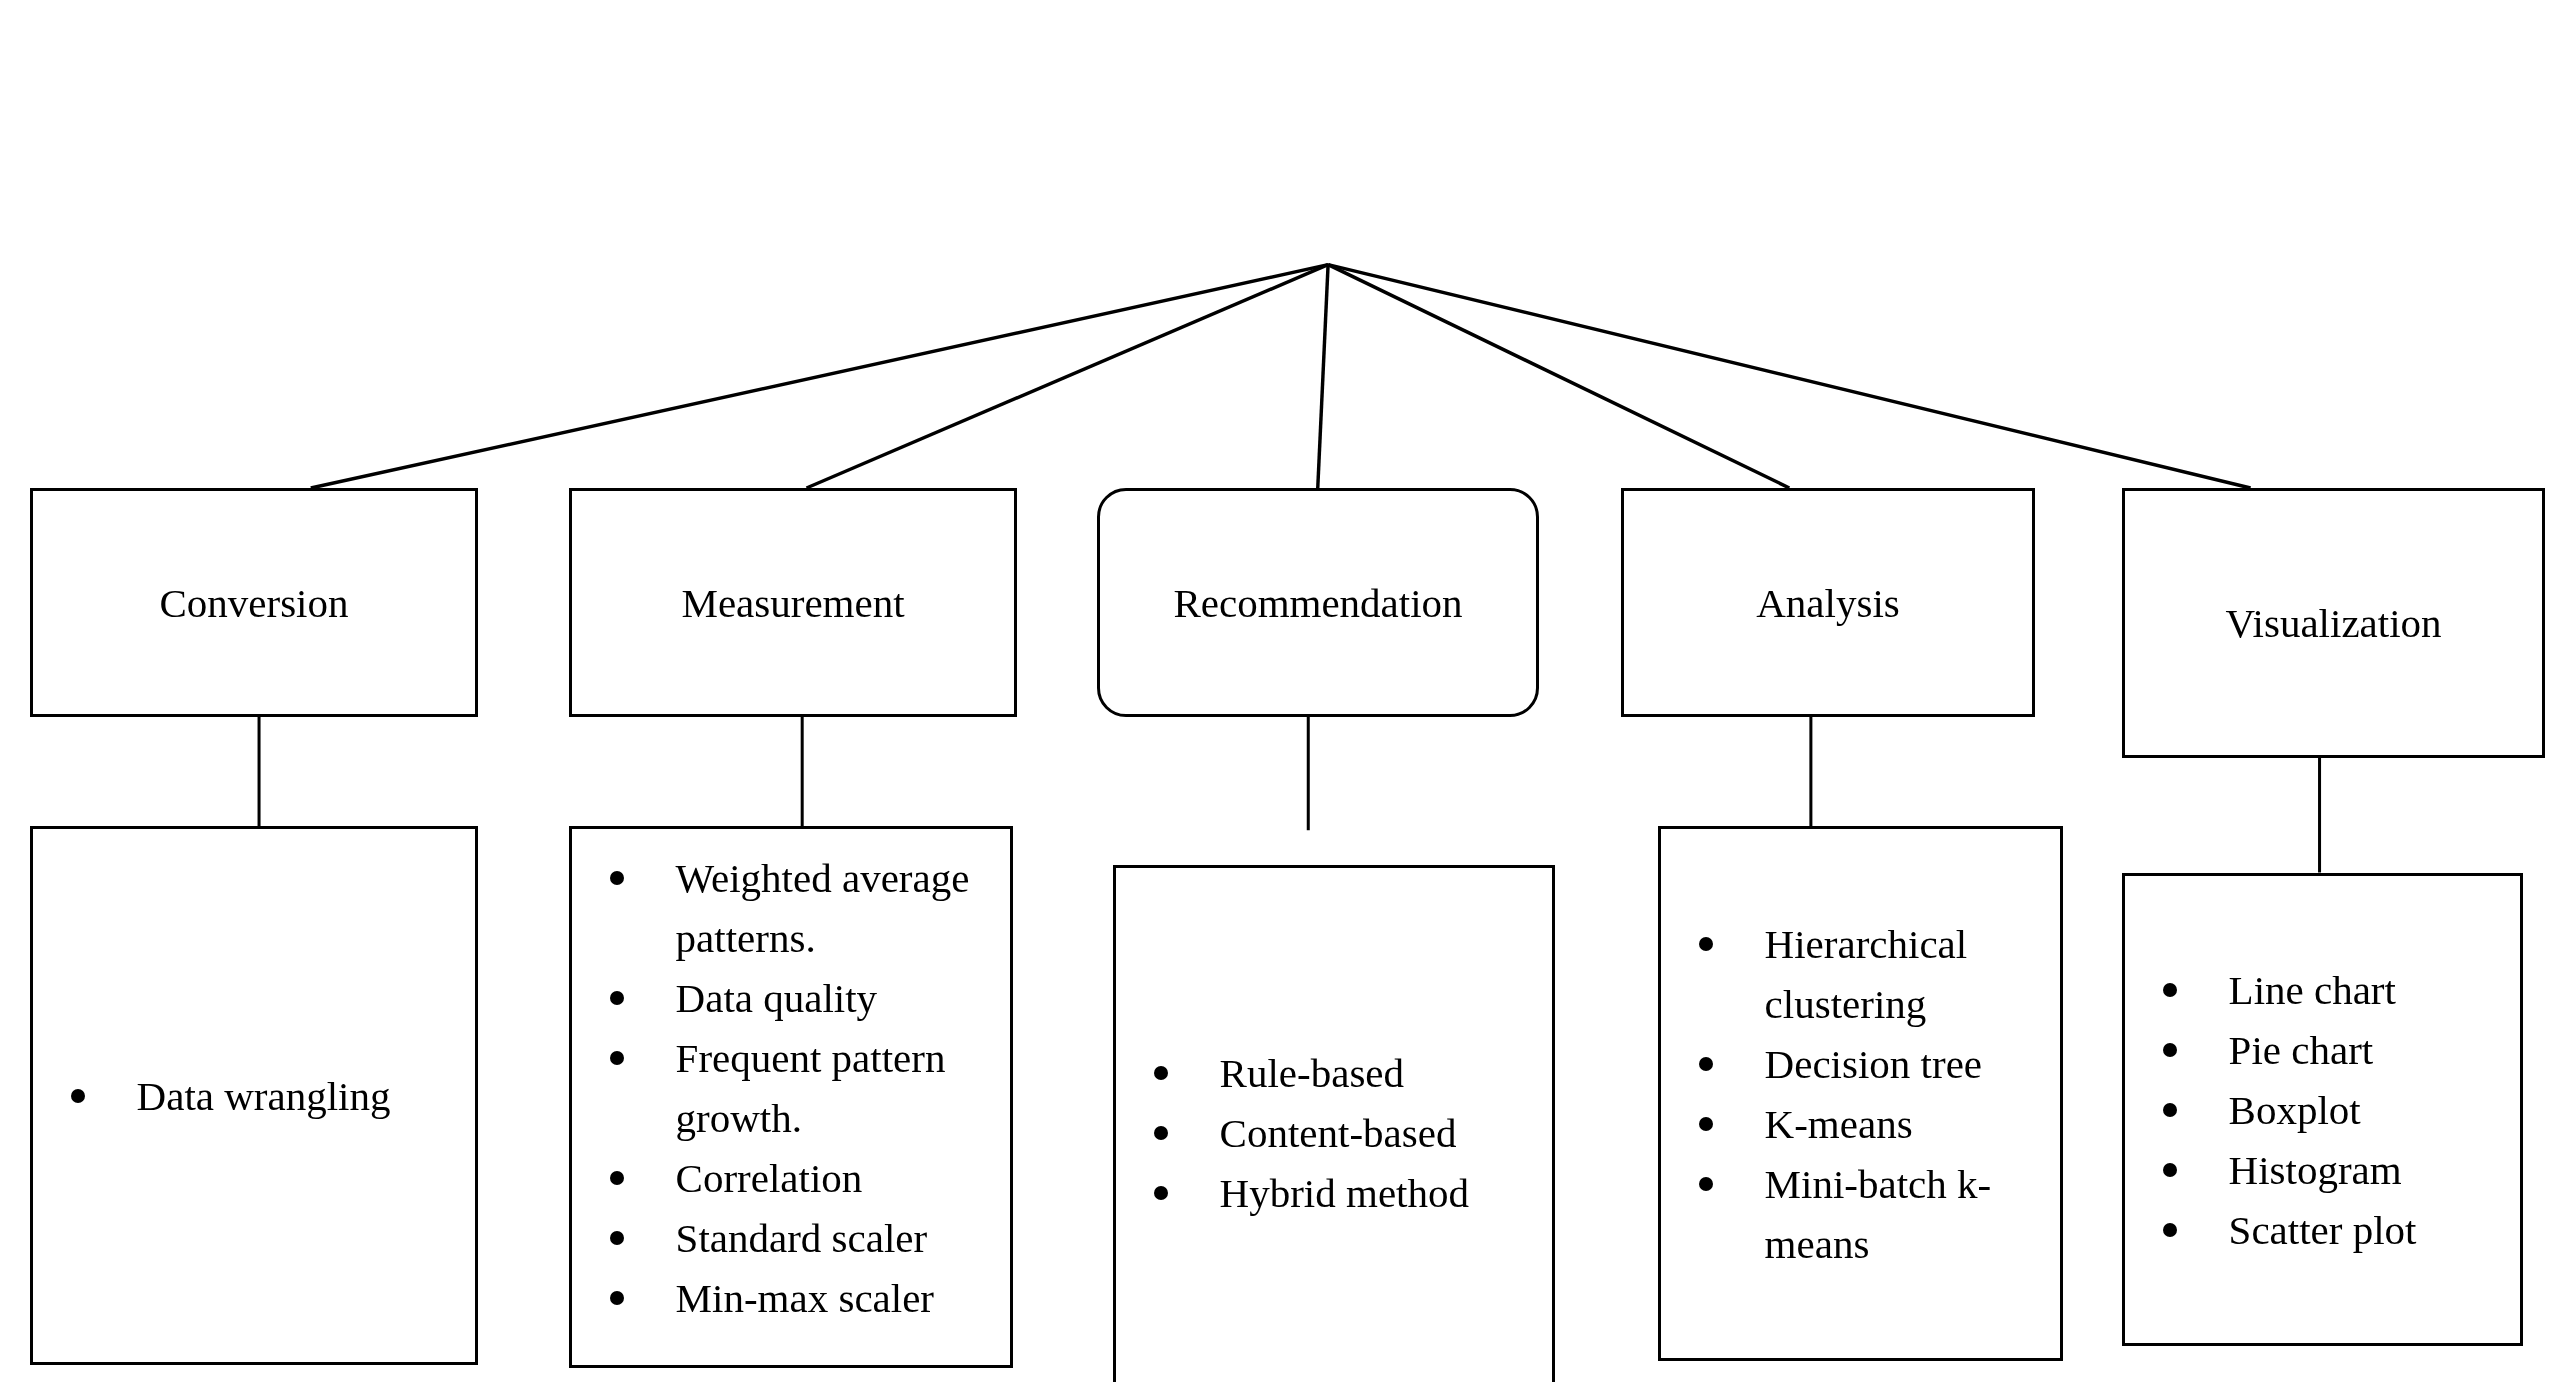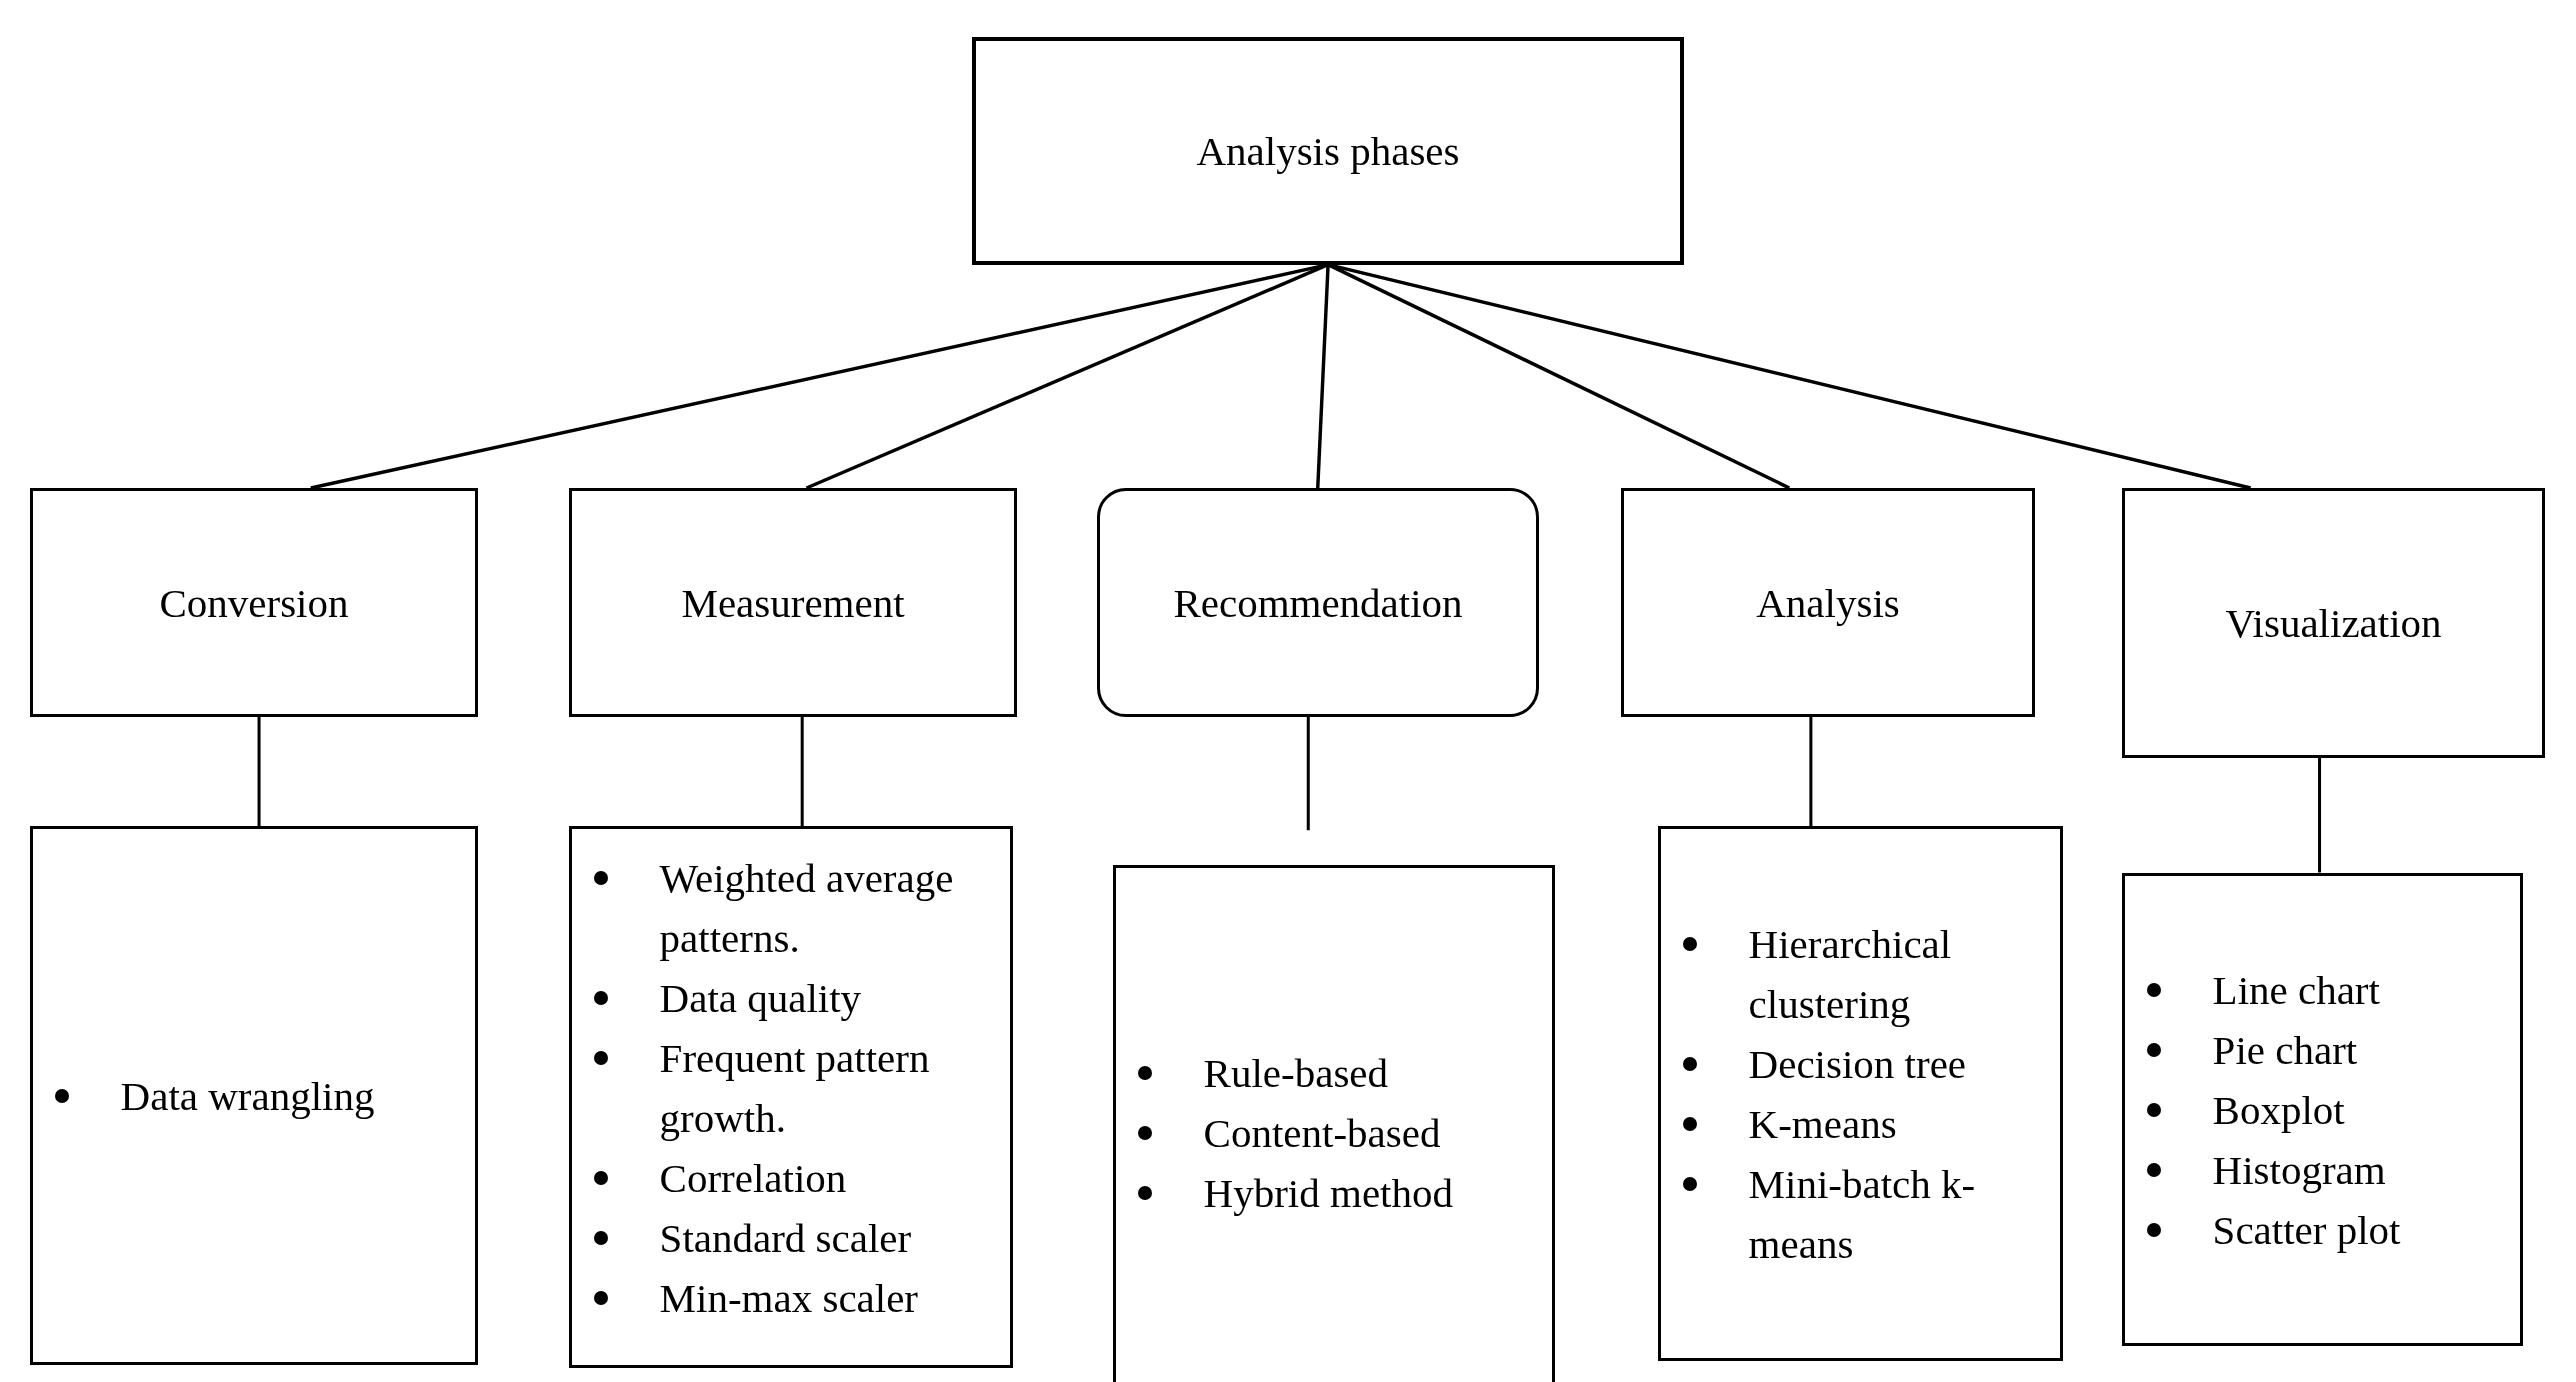--- a/index.html
+++ b/index.html
@@ -17,21 +17,21 @@
     border:3.4px solid #000000;
     background:#ffffff;
     box-sizing:border-box;
   }
   .titlebox{
     display:flex;align-items:center;justify-content:center;
     font-size:41px;
   }
   .root{border-width:4.3px;}
   .leaf ul{
-    list-style:none;margin:0;padding:0;
+    list-style:none;margin:0;padding:16px;
     display:flex;flex-direction:column;justify-content:center;
     height:100%;
     box-sizing:border-box;
   }
   .leaf ul.top{justify-content:flex-start;padding-top:19px;}
   .leaf li{display:flex;align-items:flex-start;}
   .dot{
     flex:0 0 auto;
     width:14px;height:14px;border-radius:50%;
     background:#000000;
@@ -56,23 +56,20 @@
     <line x1="1540" y1="307" x2="2075" y2="566" stroke="#000" stroke-width="4"></line>
     <line x1="1540" y1="307" x2="2610" y2="566" stroke="#000" stroke-width="4"></line>
 
     <line x1="300" y1="831" x2="300" y2="960" stroke="#000" stroke-width="3.5"></line>
     <line x1="930" y1="831" x2="930" y2="960" stroke="#000" stroke-width="3.5"></line>
     <line x1="1517" y1="831" x2="1517" y2="963" stroke="#000" stroke-width="3.5"></line>
     <line x1="2100" y1="831" x2="2100" y2="960" stroke="#000" stroke-width="3.5"></line>
     <line x1="2690" y1="879" x2="2690" y2="1012" stroke="#000" stroke-width="3.5"></line>
   </svg>
 
-  <div class="box titlebox root" style="left:972px;top:37px;width:712px;height:228px;">
-    <span>Analysis phases</span>
-  </div>
 
   <div class="box titlebox" style="left:30px;top:488px;width:448px;height:229px;">
     <span>Conversion</span>
   </div>
 
   <div class="box titlebox" style="left:569px;top:488px;width:448px;height:229px;">
     <span>Measurement</span>
   </div>
 
   <div class="box titlebox" style="left:1097px;top:488px;width:442px;height:229px;border-radius:29px;">

